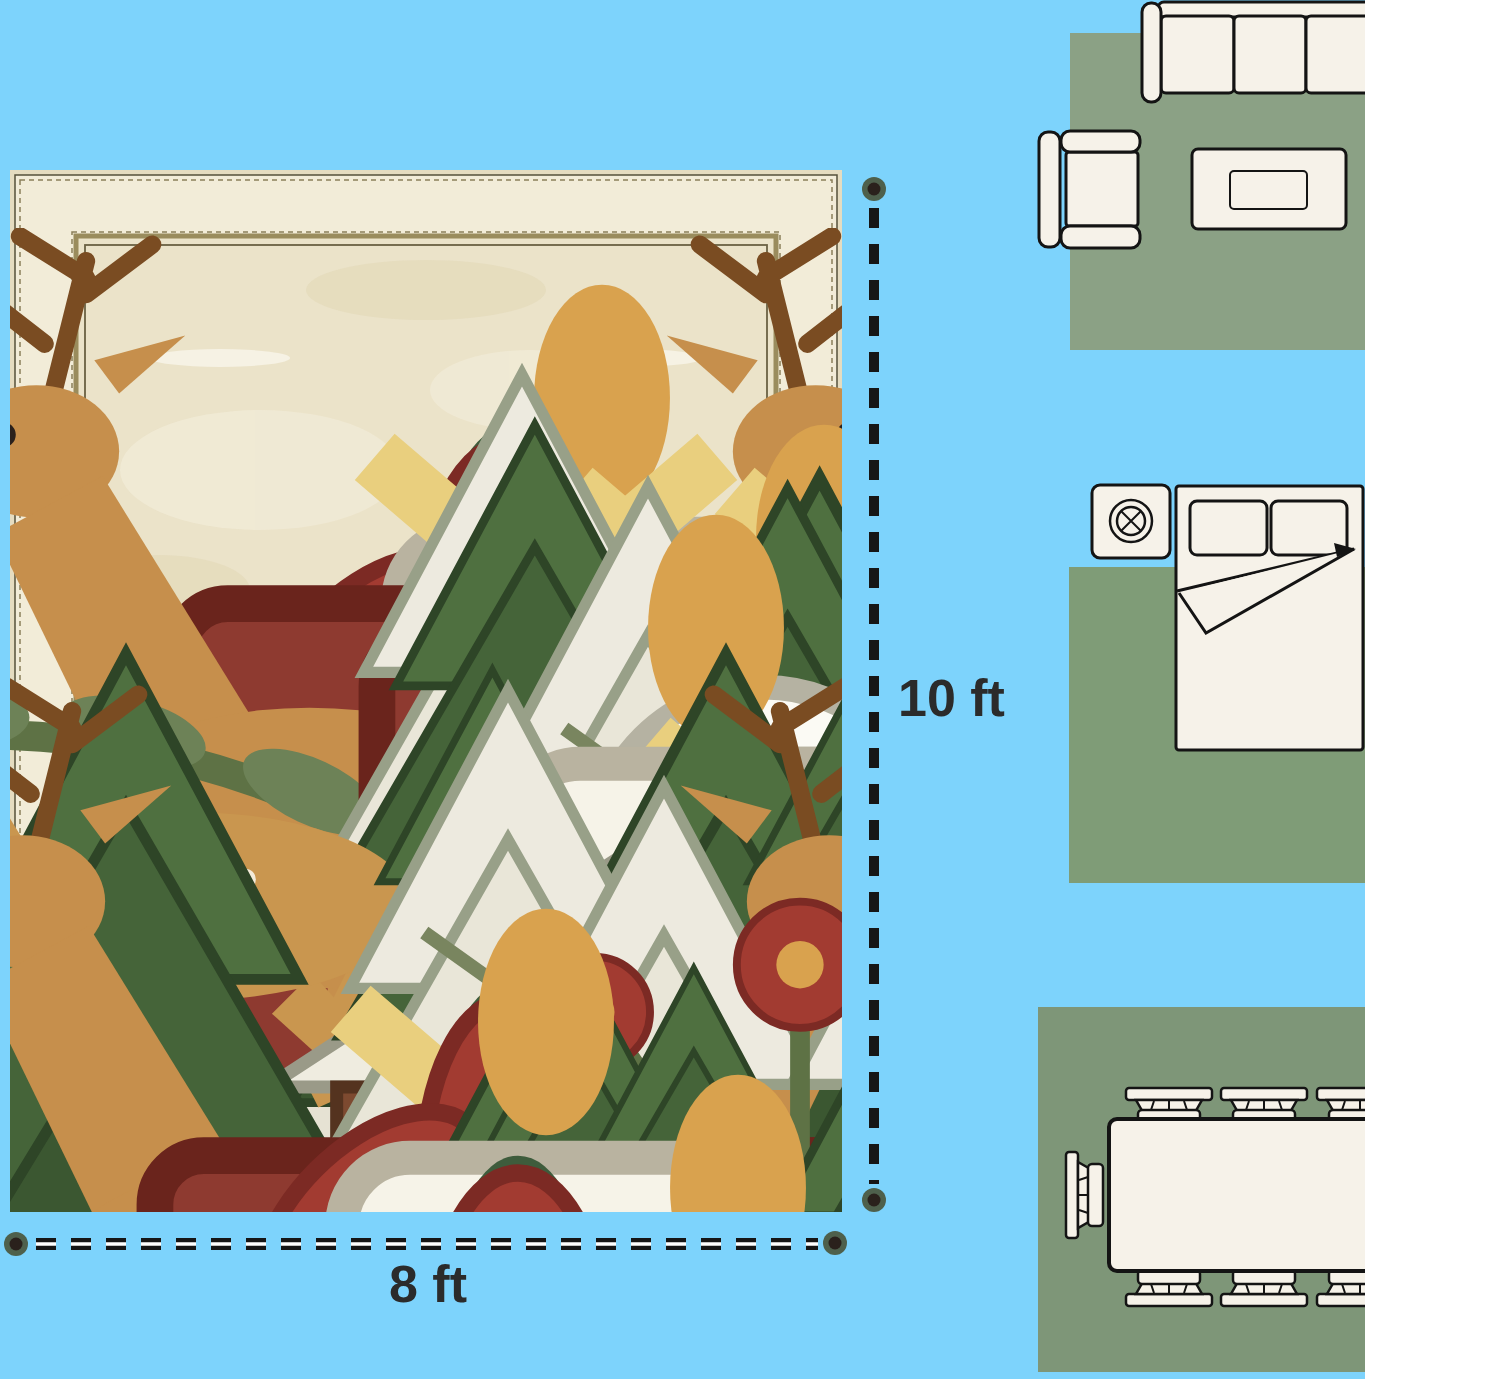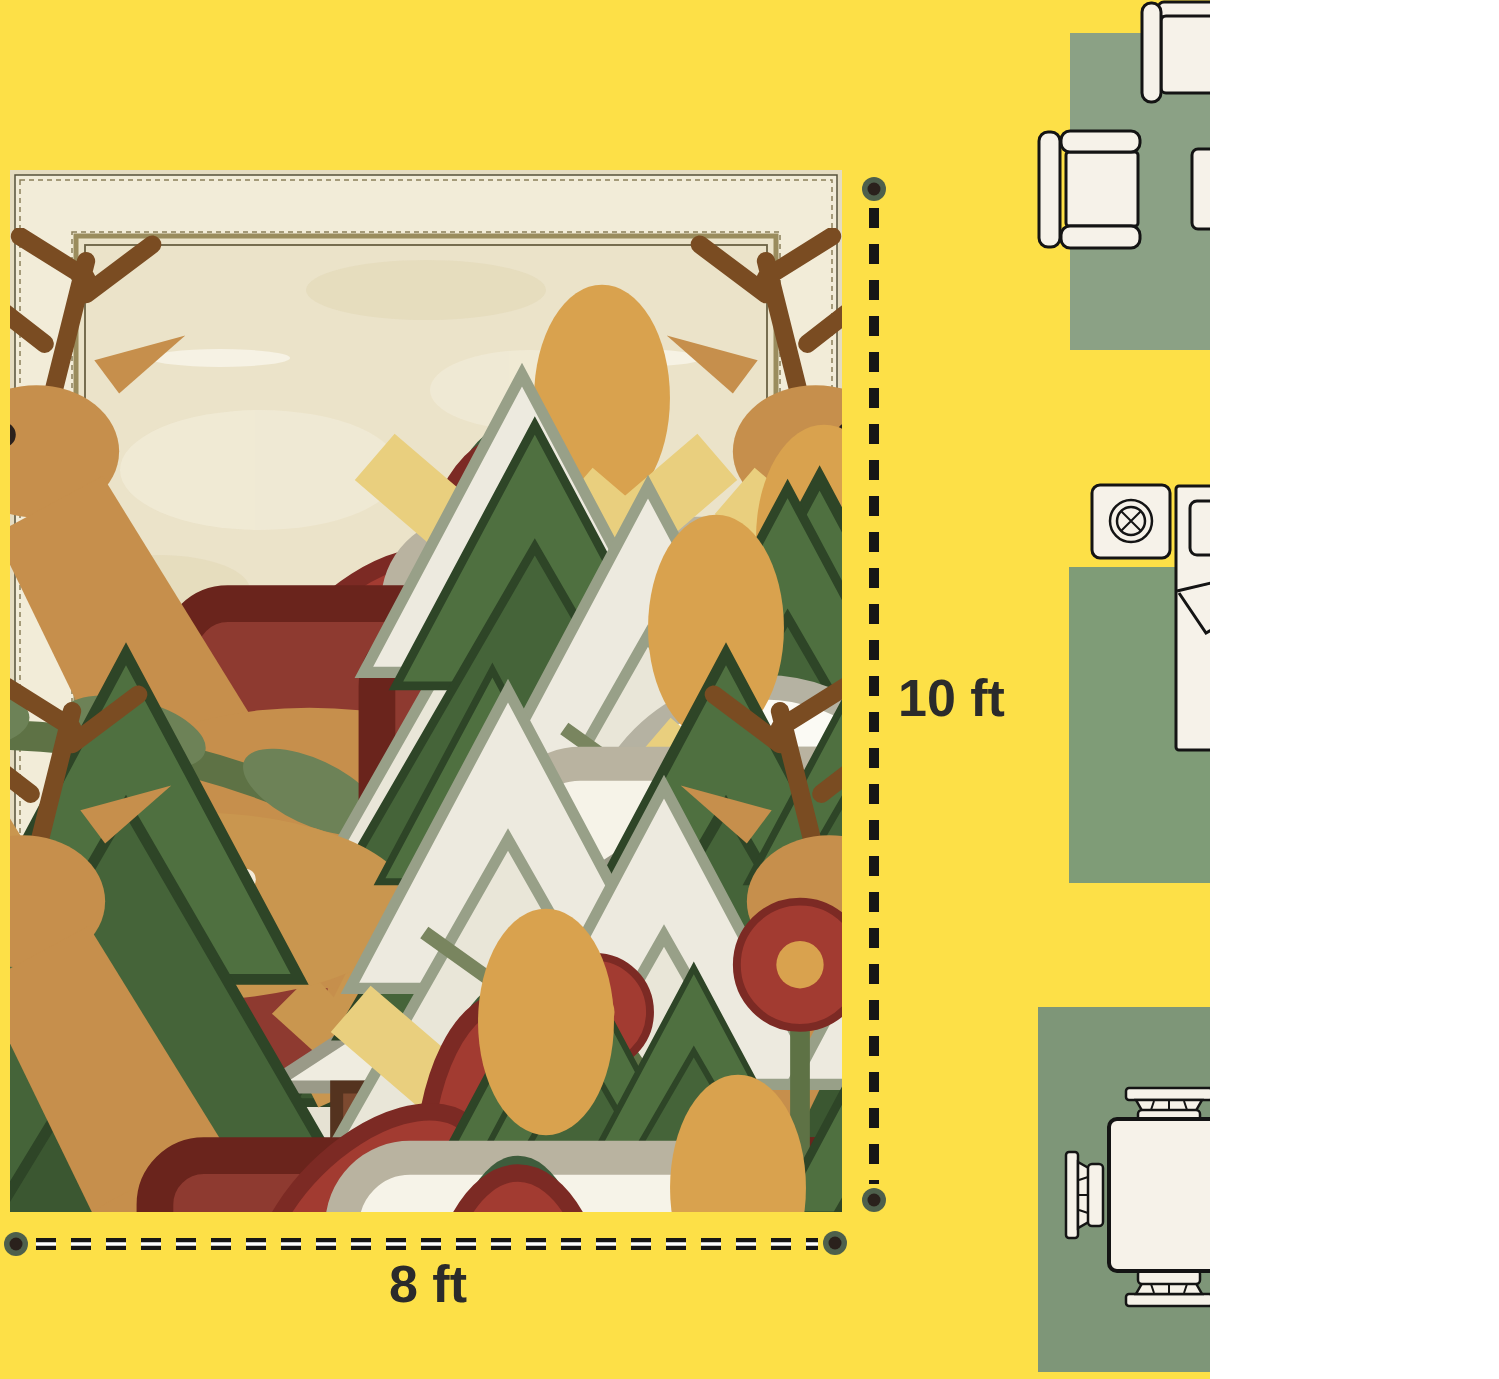--- a/index.html
+++ b/index.html
@@ -1,16 +1,16 @@
 <!DOCTYPE html>
 <html style="--page-bg: #FFFFFF; --label-text: #2B2B2B; --dash: #161616; --endpoint-ring: #4E604C; --endpoint-core: #2A211C; --living-rug-green: #8BA185; --bedroom-rug-green: #7F9C77; --dining-rug-green: #7E9678; --furniture-fill: #F6F2E9; --furniture-outline: #141414; --rug-field: #EBE3C9; --rug-border-band: #F2ECD8; --rug-frame-gold: #9A8C5D; --accent-red: #A23B31; --pine-green: #4A6A3E; --holly-green: #3E5C3C; --snow-white: #EDEADF; --deer-tan: #C68F4C; --house-brown: #7D4A30; --window-gold: #E9CF7E; --urn-terracotta: #B4714E;"><head>
 <meta charset="utf-8">
 <style>
   html,body{margin:0;padding:0;background:#ffffff;}
-  .canvas{position:relative;width:1210px;height:1379px;background:#fde047;overflow:hidden;}
+  .canvas{position:relative;width:1365px;height:1379px;background:#7dd3fc;overflow:hidden;}
   svg{display:block;}
   .dim{font-family:"Liberation Sans","DejaVu Sans",sans-serif;font-weight:700;font-size:52px;
        fill:var(--label-text,#2b2b2b);letter-spacing:0px;}
   .furn{fill:var(--furniture-fill,#f6f2e9);stroke:var(--furniture-outline,#141414);stroke-width:3;}
   .furn2{fill:var(--furniture-fill,#f6f2e9);stroke:var(--furniture-outline,#141414);stroke-width:2.5;}
   .lampline{fill:none;stroke:var(--furniture-outline,#141414);stroke-width:2.5;}
 </style>
 </head>
 <body>
 

